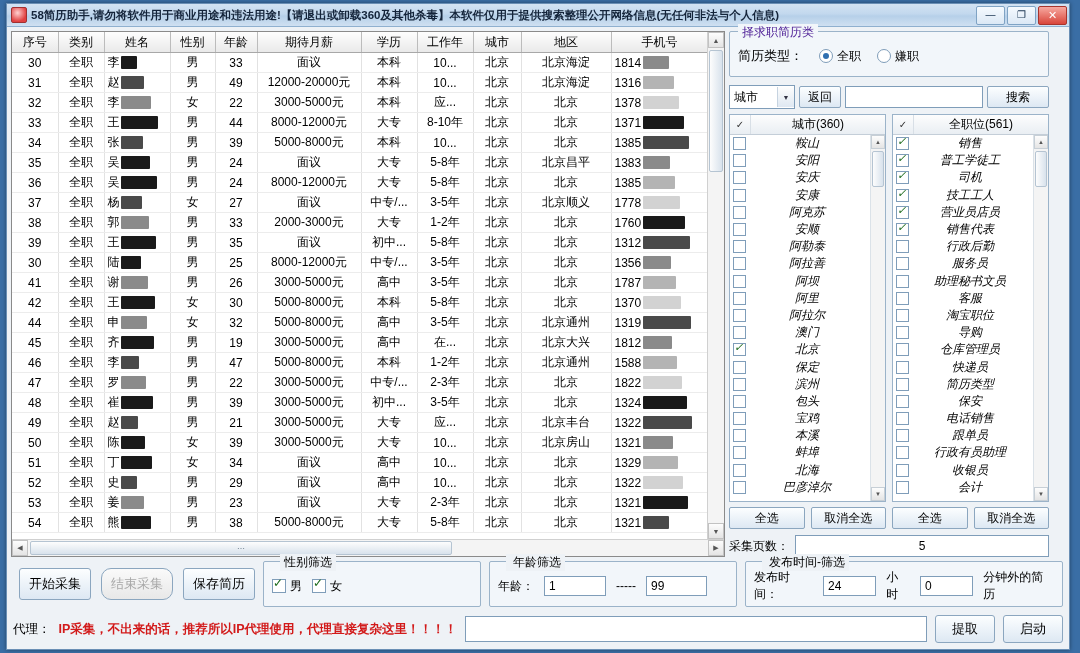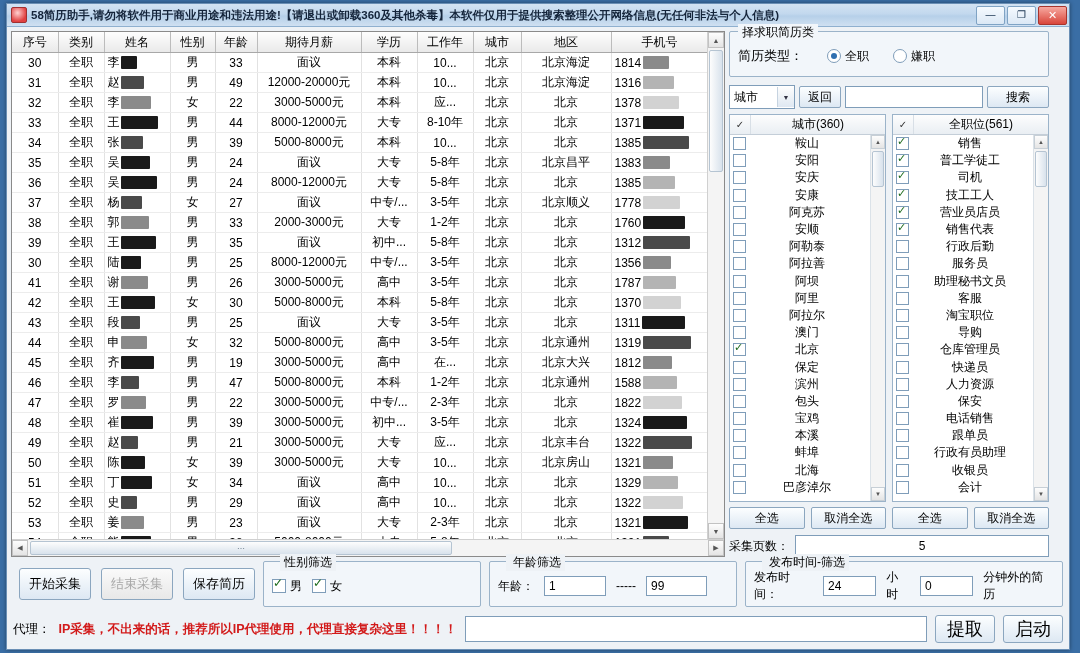--- a/index.html
+++ b/index.html
@@ -201,21 +201,21 @@
     padding: 0 4px;
     font-size: 12px;
     color: #000;
   }
   .panel-label {
     font-size: 12px; color: #000; margin-bottom: 2px;
   }
   .type-row {
     display: flex;
     align-items: center;
-    gap: 24px;
+    gap: 16px;
     padding: 5px 2px;
   }
   .type-row .lbl { font-size: 13px; color:#000; }
   .radio {
     display: inline-flex; align-items: center; gap: 4px; font-size: 12px;
   }
   .radio .dot {
     width: 12px; height: 12px; border-radius: 50%;
     border: 1px solid #7f9db9; background: #fff;
     display:inline-block; position: relative;
@@ -287,21 +287,21 @@
     font-size: 12px;
     flex: none;
   }
   .list-head .chk-h {
     width: 20px; display:flex; align-items:center; justify-content:center;
     border-right: 1px solid #d8dfe6; height: 100%;
     font-size: 10px; color:#333;
   }
   .list-head .title-h { flex:1; text-align:center; }
   .list-items {
-    flex: 1; overflow: hidden;
+    flex: 1; overflow: hidden; font-style: italic;
   }
   .list-item {
     display: flex; align-items: center; height: 17.2px;
     font-size: 12px; padding-left: 3px;
   }
   .cb {
     width: 11px; height: 11px; border: 1px solid #7f9db9; background:#fff;
     margin-right: 12px; position: relative; flex:none;
   }
   .cb.checked::after {
@@ -343,21 +343,21 @@
   }
   .big-btns { display:flex; align-items:center; gap: 10px; padding-left: 6px;}
   .big-btn {
     width: 70px; height: 30px;
     border: 1px solid #8ba6bf;
     border-radius: 3px;
     background: linear-gradient(to bottom,#fcfeff,#dde8f3);
     font-size: 13px; color:#000;
     display:flex; align-items:center; justify-content:center;
   }
-  .big-btn.disabled { color:#a8a8a8; background: linear-gradient(to bottom,#fafafa,#e8e8e8); }
+  .big-btn.disabled { color:#a8a8a8; background: linear-gradient(to bottom,#fafafa,#e8e8e8); border-radius: 10px; }
   .fgroup {
     border: 1px solid #9bb3c9;
     border-radius: 2px;
     position: relative;
     padding: 8px 8px 4px 8px;
     display: flex; align-items: center; gap: 10px;
     background: #f2f6fa;
   }
   .fgroup .gt {
     position:absolute; top:-8px; left:16px; background:#eef2f6; padding:0 4px; font-size:12px;
@@ -376,21 +376,21 @@
     display:flex; align-items:center; gap:8px; padding: 4px 6px 6px 6px;
   }
   .agent-label { font-size:12.5px; color:#000; white-space:nowrap; }
   .agent-red { color:#d21a1a; font-weight:bold; }
   .agent-input {
     flex:1; border:1px solid #7f9db9; background:#fff; height:24px;
   }
   .agent-btn {
     width:58px;height:26px;border:1px solid #8ba6bf;border-radius:3px;
     background:linear-gradient(to bottom,#fcfeff,#dde8f3);
-    display:flex;align-items:center;justify-content:center;font-size:18px;color:#000;
+    display:flex;align-items:center;justify-content:center;font-size:13px;color:#000;
   }
 </style>
 </head>
 <body>
 
 <div class="app-window">
 
   <div class="titlebar">
     <div class="title-icon"></div>
     <div class="title-text">58简历助手,请勿将软件用于商业用途和违法用途!【请退出或卸载360及其他杀毒】本软件仅用于提供搜索整理公开网络信息(无任何非法与个人信息)</div>
@@ -736,43 +736,20 @@
                     <td class="c-city">北京</td>
                     <td class="c-area">北京</td>
                     <td class="c-phone">
                       <span class="phone-cell-inner">
                         <span>1370</span>
                         <span class="redact" style="background: rgb(210, 210, 210); width: 38px;"></span>
                       </span>
                     </td>
                   </tr>
                   <tr>
-                    <td class="c-num">43</td>
-                    <td class="c-type">全职</td>
-                    <td class="c-name">
-                      <span class="name-cell-inner">
-                        <span>段</span>
-                        <span class="redact" style="background: rgb(74, 74, 74); width: 19px;"></span>
-                      </span>
-                    </td>
-                    <td class="c-sex">男</td>
-                    <td class="c-age">25</td>
-                    <td class="c-sal">面议</td>
-                    <td class="c-edu">大专</td>
-                    <td class="c-work">3-5年</td>
-                    <td class="c-city">北京</td>
-                    <td class="c-area">北京</td>
-                    <td class="c-phone">
-                      <span class="phone-cell-inner">
-                        <span>1311</span>
-                        <span class="redact" style="background: rgb(26, 26, 26); width: 43px;"></span>
-                      </span>
-                    </td>
-                  </tr>
-                  <tr>
                     <td class="c-num">44</td>
                     <td class="c-type">全职</td>
                     <td class="c-name">
                       <span class="name-cell-inner">
                         <span>申</span>
                         <span class="redact" style="background: rgb(138, 138, 138); width: 26px;"></span>
                       </span>
                     </td>
                     <td class="c-sex">女</td>
                     <td class="c-age">32</td>
@@ -1035,21 +1012,21 @@
               <div class="thumb">⋯</div>
             </div>
           <div class="arrow">▶</div>
         </div>
       </div>
     </div>
 
     <div class="right-pane">
 
       <div class="group-box">
-        <div class="group-title" style="color:#000000">择求职简历类</div>
+        <div class="group-title" style="color:#4c1d95">择求职简历类</div>
         <div class="type-row">
           <span class="lbl">简历类型：</span>
           <span class="radio checked">
             <span class="dot"></span>
             <span>全职</span>
           </span>
           <span class="radio">
             <span class="dot"></span>
             <span>嫌职</span>
           </span>
@@ -1235,21 +1212,21 @@
                   <div class="list-item">
                     <span class="cb"></span>
                     <span class="nm">仓库管理员</span>
                   </div>
                   <div class="list-item">
                     <span class="cb"></span>
                     <span class="nm">快递员</span>
                   </div>
                   <div class="list-item">
                     <span class="cb"></span>
-                    <span class="nm">人力资源</span>
+                    <span class="nm">简历类型</span>
                   </div>
                   <div class="list-item">
                     <span class="cb"></span>
                     <span class="nm">保安</span>
                   </div>
                   <div class="list-item">
                     <span class="cb"></span>
                     <span class="nm">电话销售</span>
                   </div>
                   <div class="list-item">

